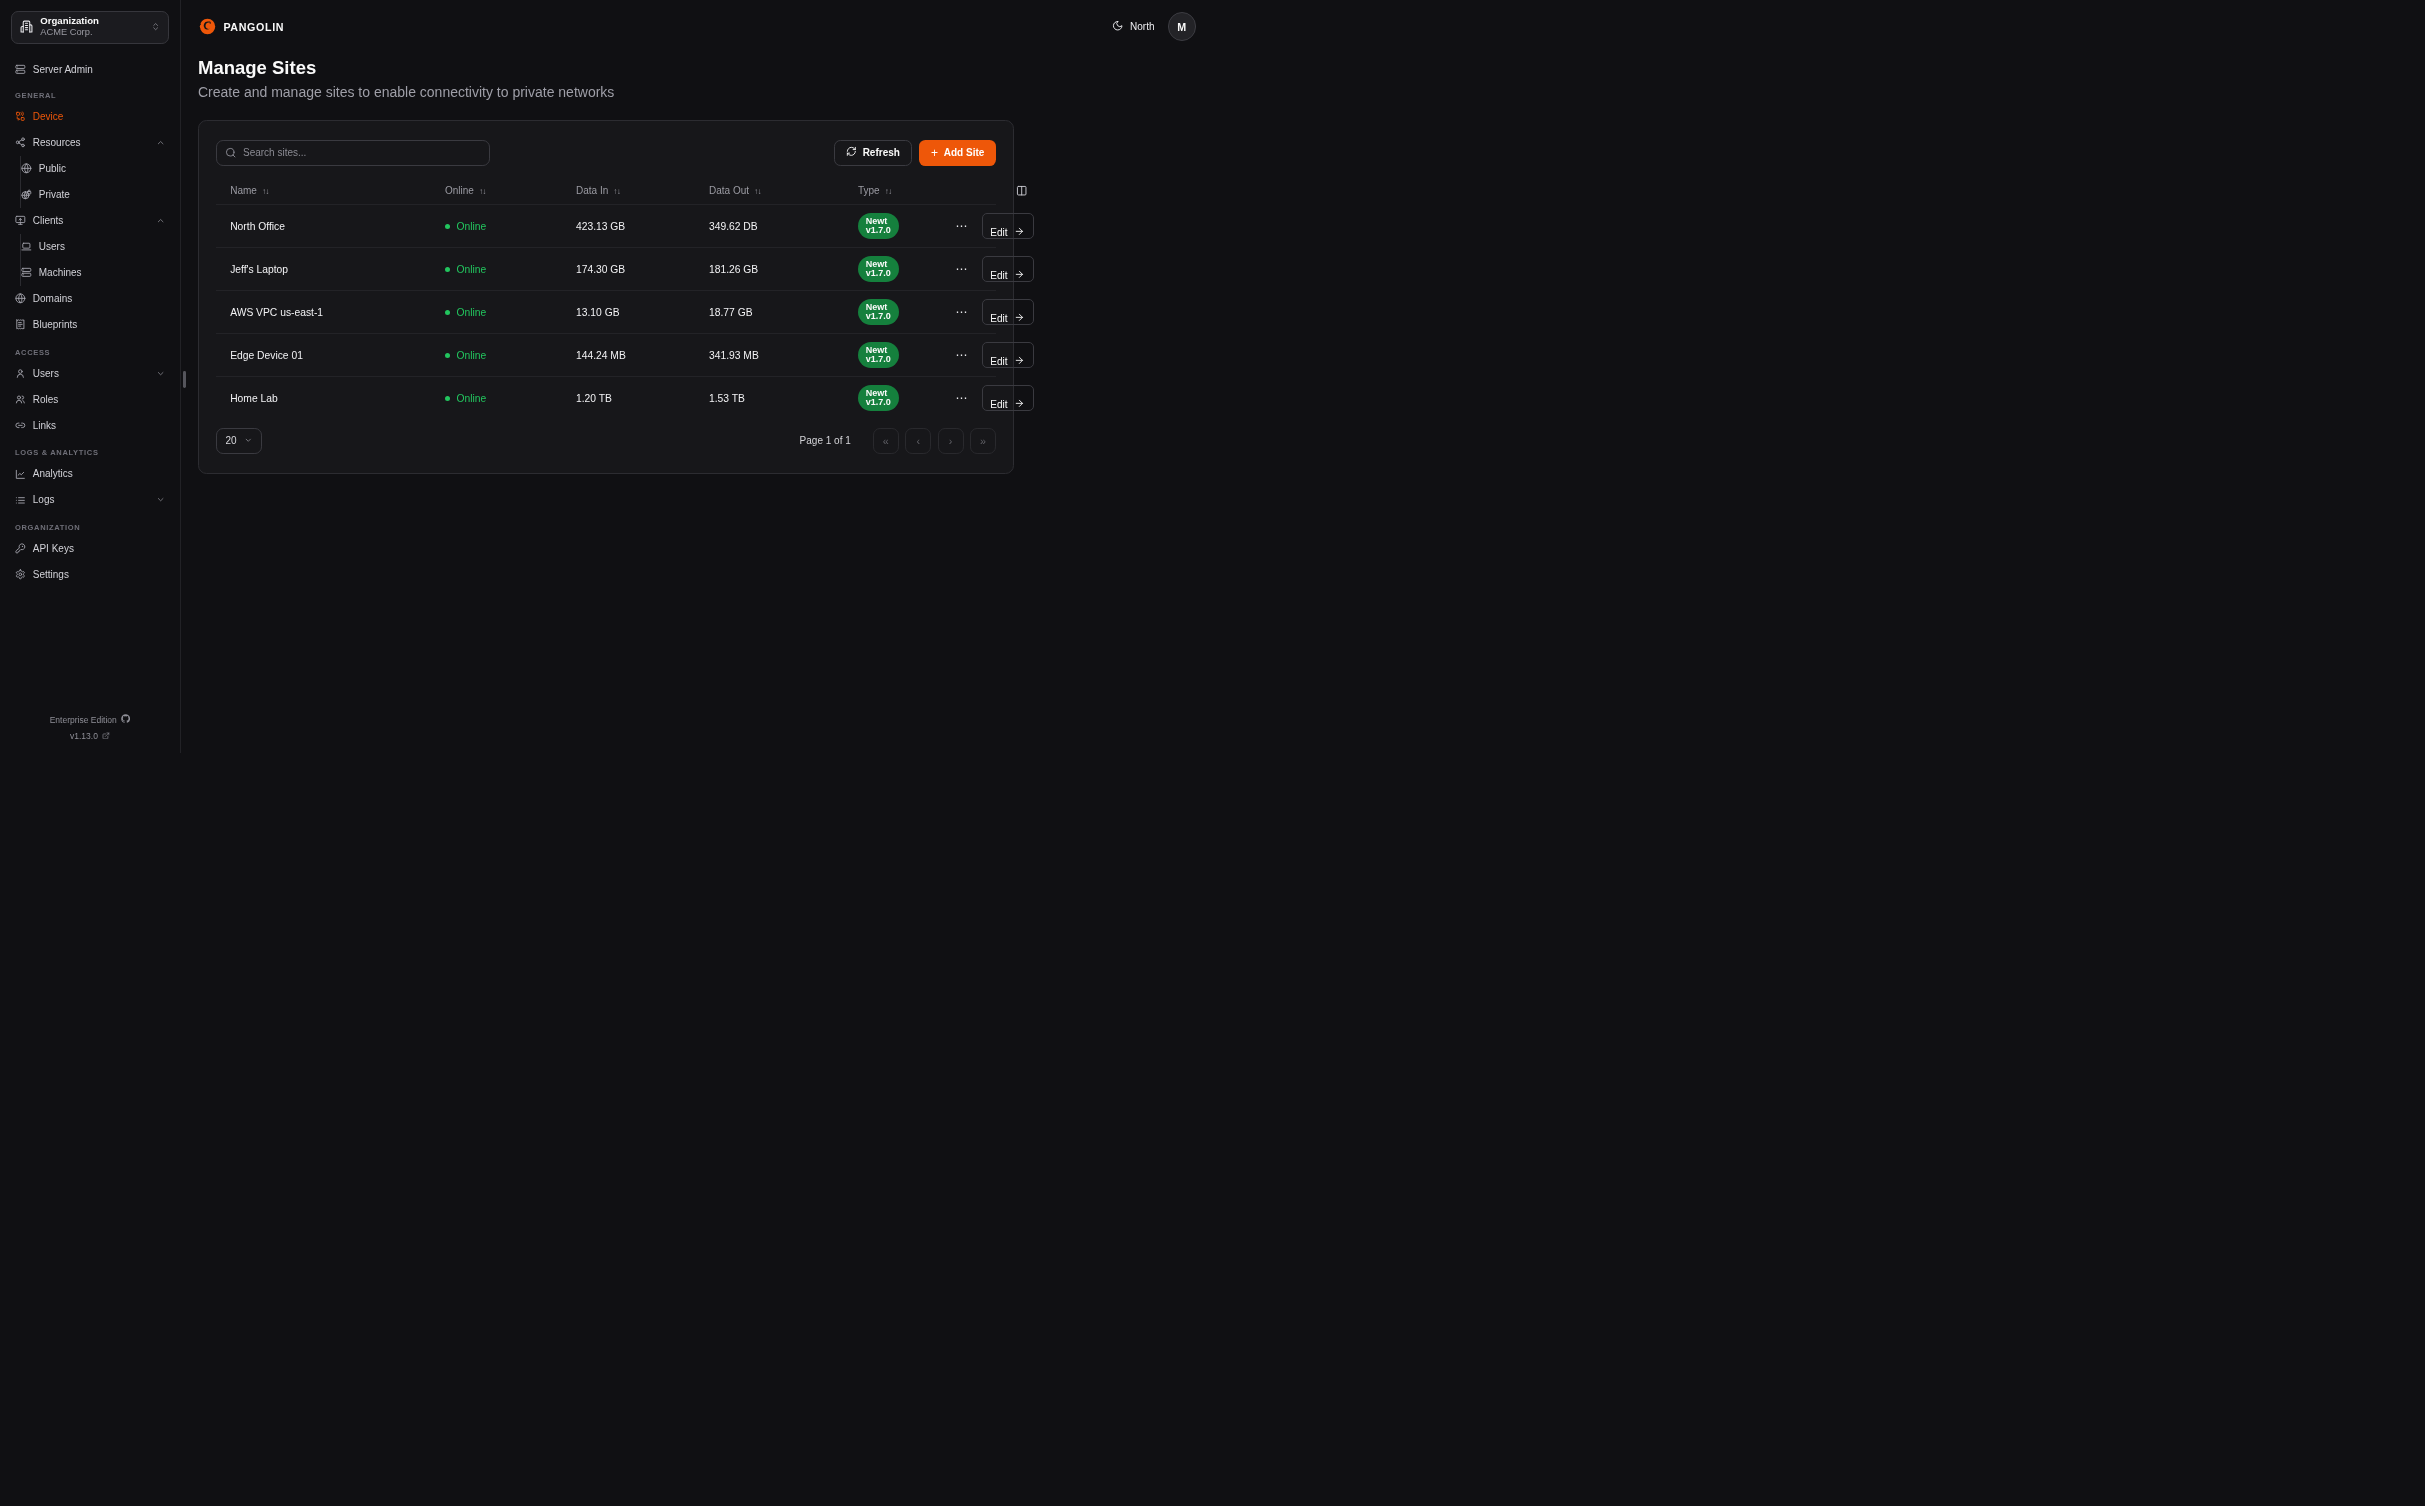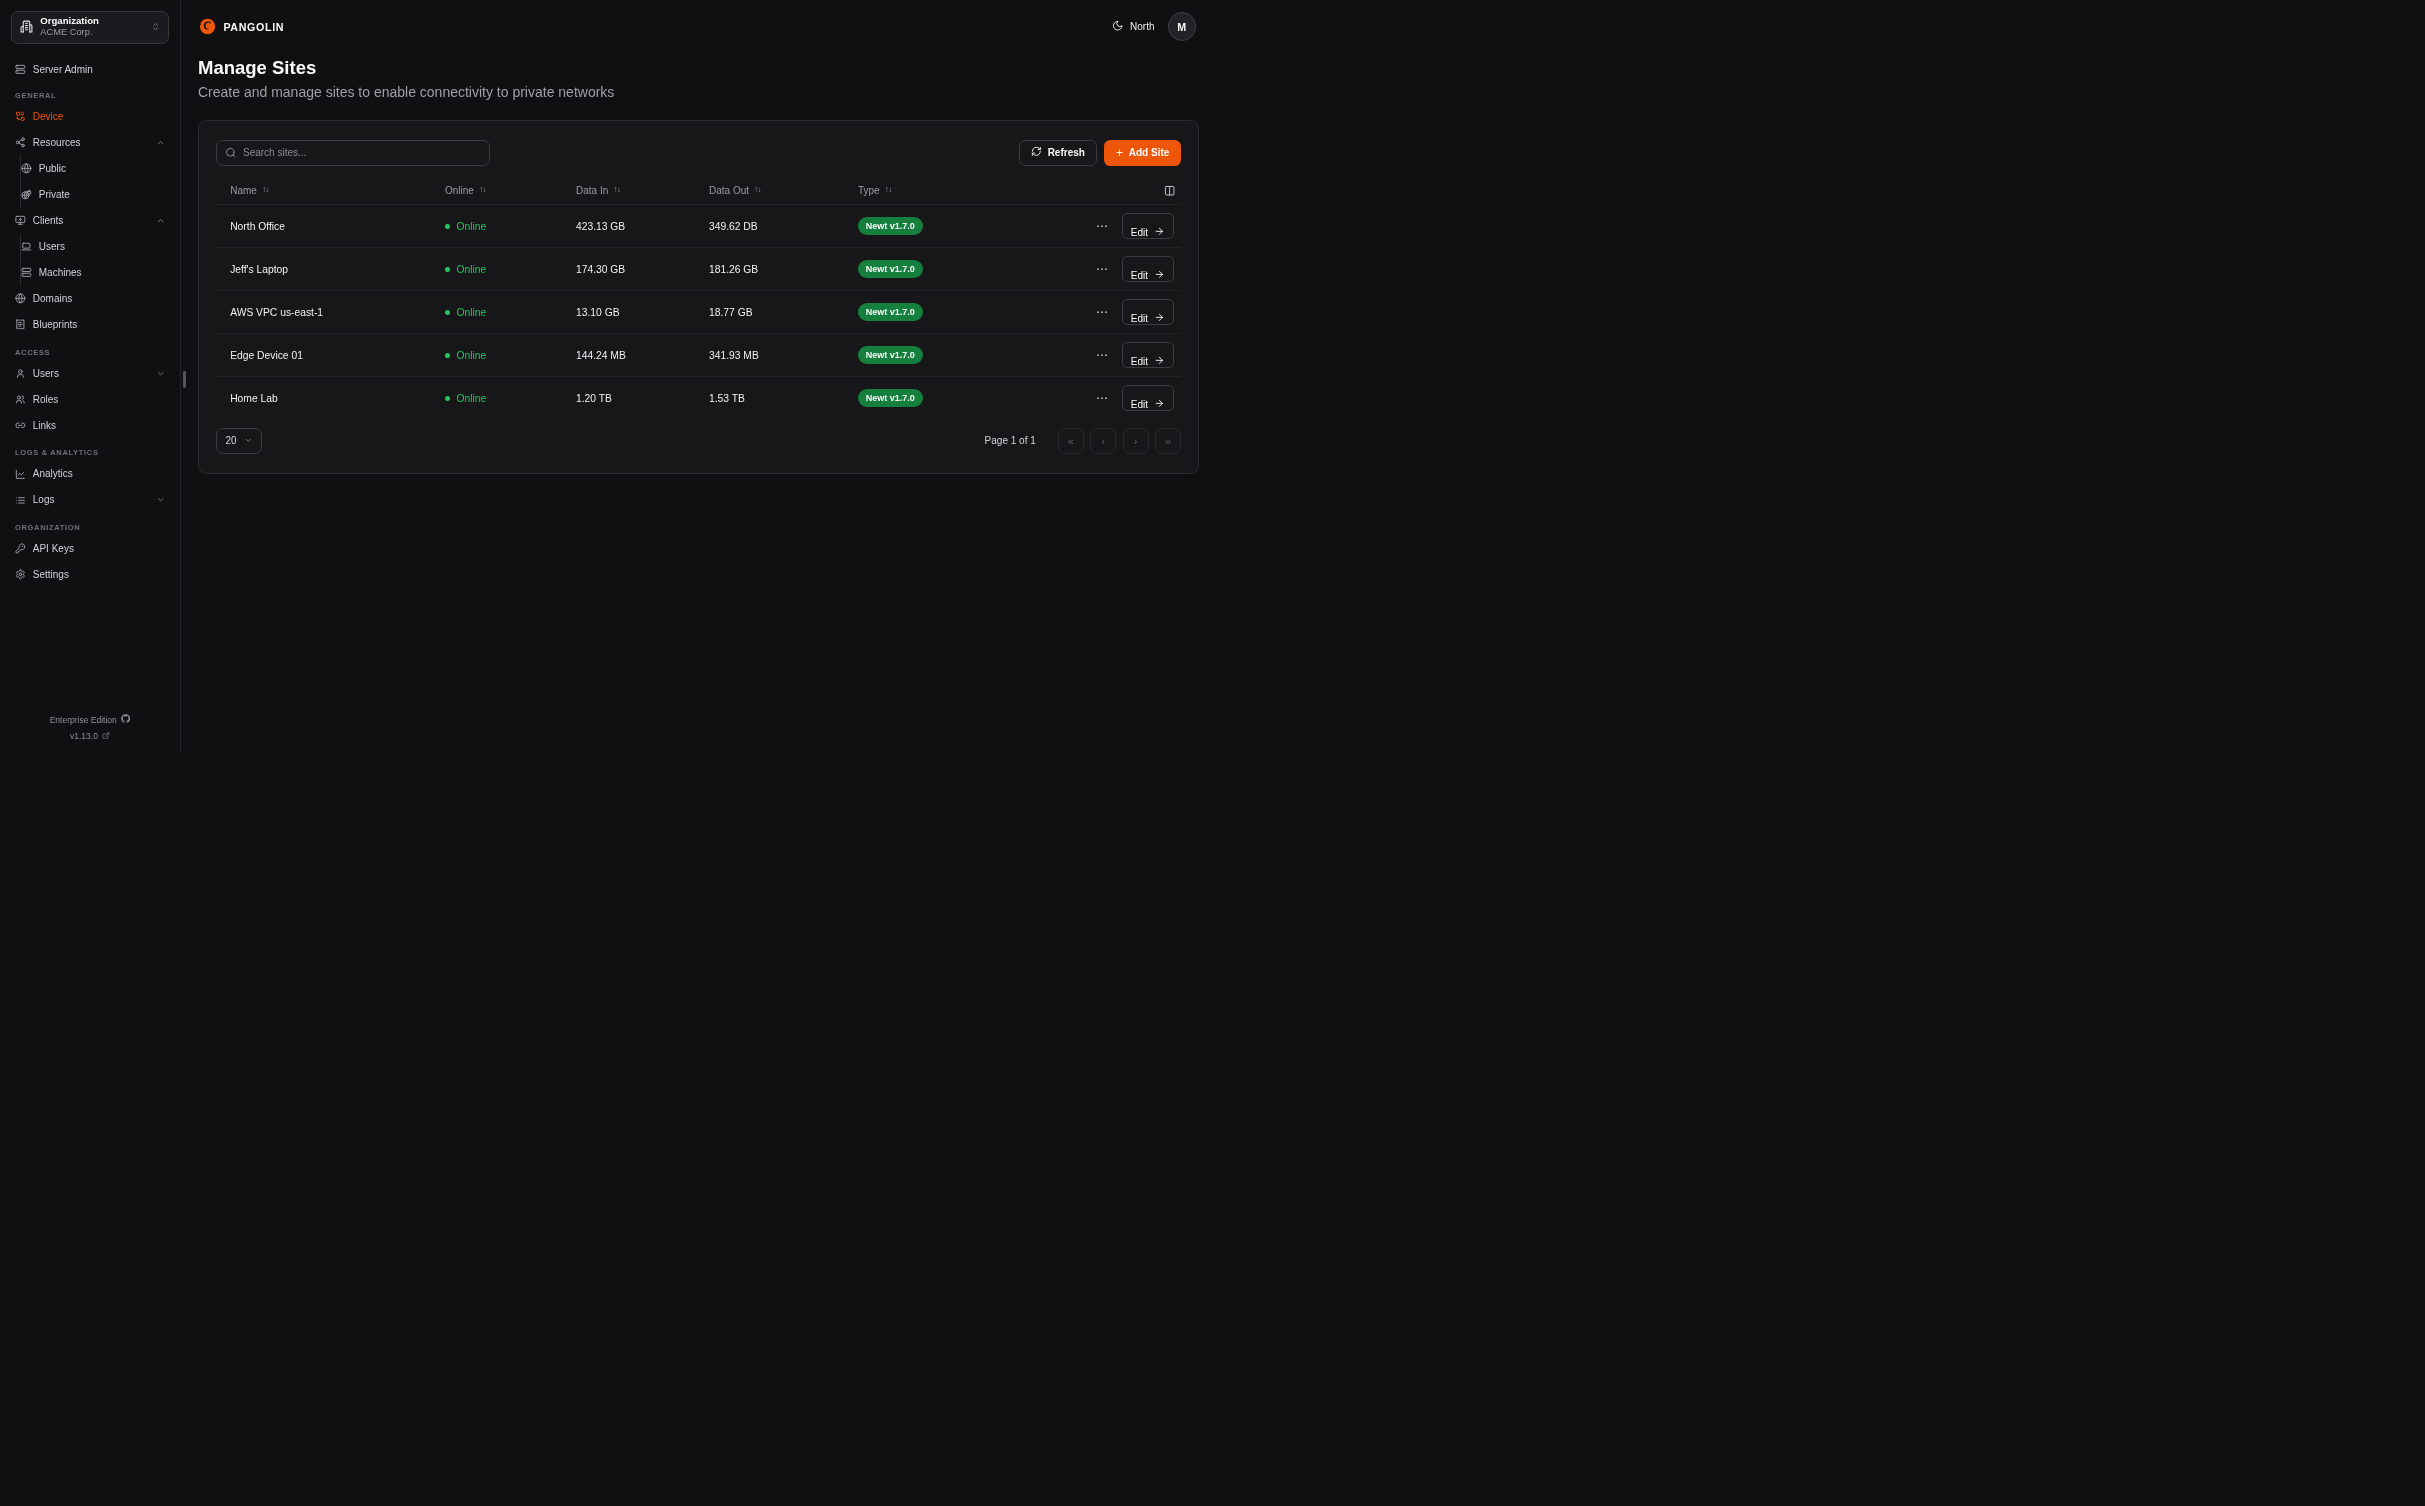--- a/index.html
+++ b/index.html
@@ -79,21 +79,21 @@
     display:flex;align-items:center;justify-content:center;
     font-size:10.7px;font-weight:bold;color:#fafafa; cursor:pointer;
   }
 
   .content{padding:4.3px 17px 0 17px;}
   .page-title{font-size:18.5px; font-weight:bold; color:#fafafa;}
   .page-subtitle{font-size:14px; color:#9f9fa8; margin-top:5px;}
 
   
   .card{
-    margin-top:20px; width:1001px; min-height:354px;
+    margin-top:20px; width:816px; min-height:354px;
     background:#17171a; border:0.7px solid #2c2c31; border-radius:8.5px;
     padding:18.5px 17px 18.5px 17px;
   }
   .card-toolbar{display:flex; align-items:center;}
   .search-wrap{position:relative; width:274px;}
   .search-wrap .sic{position:absolute; left:8.5px; top:7.1px; color:#8b8b93; width:11.4px; height:11.4px;}
   .search-input{
     width:100%; height:26px; background:transparent;
     border:0.7px solid #3a3a40; border-radius:7.1px;
     padding:0 8.5px 0 26px; font-size:10px; color:#e8e8ec;
@@ -110,21 +110,21 @@
   .btn-accent{background:var(--accent); color:#fff; padding:0 10.7px;}
   .btn-accent .plus{font-size:12px; font-weight:normal; line-height:1;}
 
   
   .tbl{margin-top:11.4px;}
   .trow{
     display:grid; grid-template-columns:229px 131px 133px 149px 1fr 142px;
     align-items:center;
   }
   .thead{height:27px; color:#9b9ba3; font-size:10px;}
-  .th{display:flex; align-items:flex-start; gap:5px; cursor:pointer;}
+  .th{display:flex; align-items:flex-end; gap:5px; cursor:pointer;}
   .sort{font-size:8.2px; letter-spacing:-0.7px; color:#9b9ba3;}
   .th-actions{display:flex; justify-content:flex-end; padding-right:5.7px;}
   .cols-btn{color:#c9c9d0; display:flex; cursor:pointer;}
   .cols-btn .ic{width:11.4px;height:11.4px;}
   .drow{height:43px; border-top:0.7px solid #232327; font-size:10.3px; color:#f2f2f4;}
   .cell-name{padding-left:14.2px;}
   .thead .th:first-child{padding-left:14.2px;}
   .status{display:flex; align-items:center; gap:6.4px; color:var(--online);}
   .dot{width:5px;height:5px;border-radius:50%;background:var(--online);}
   .badge{

